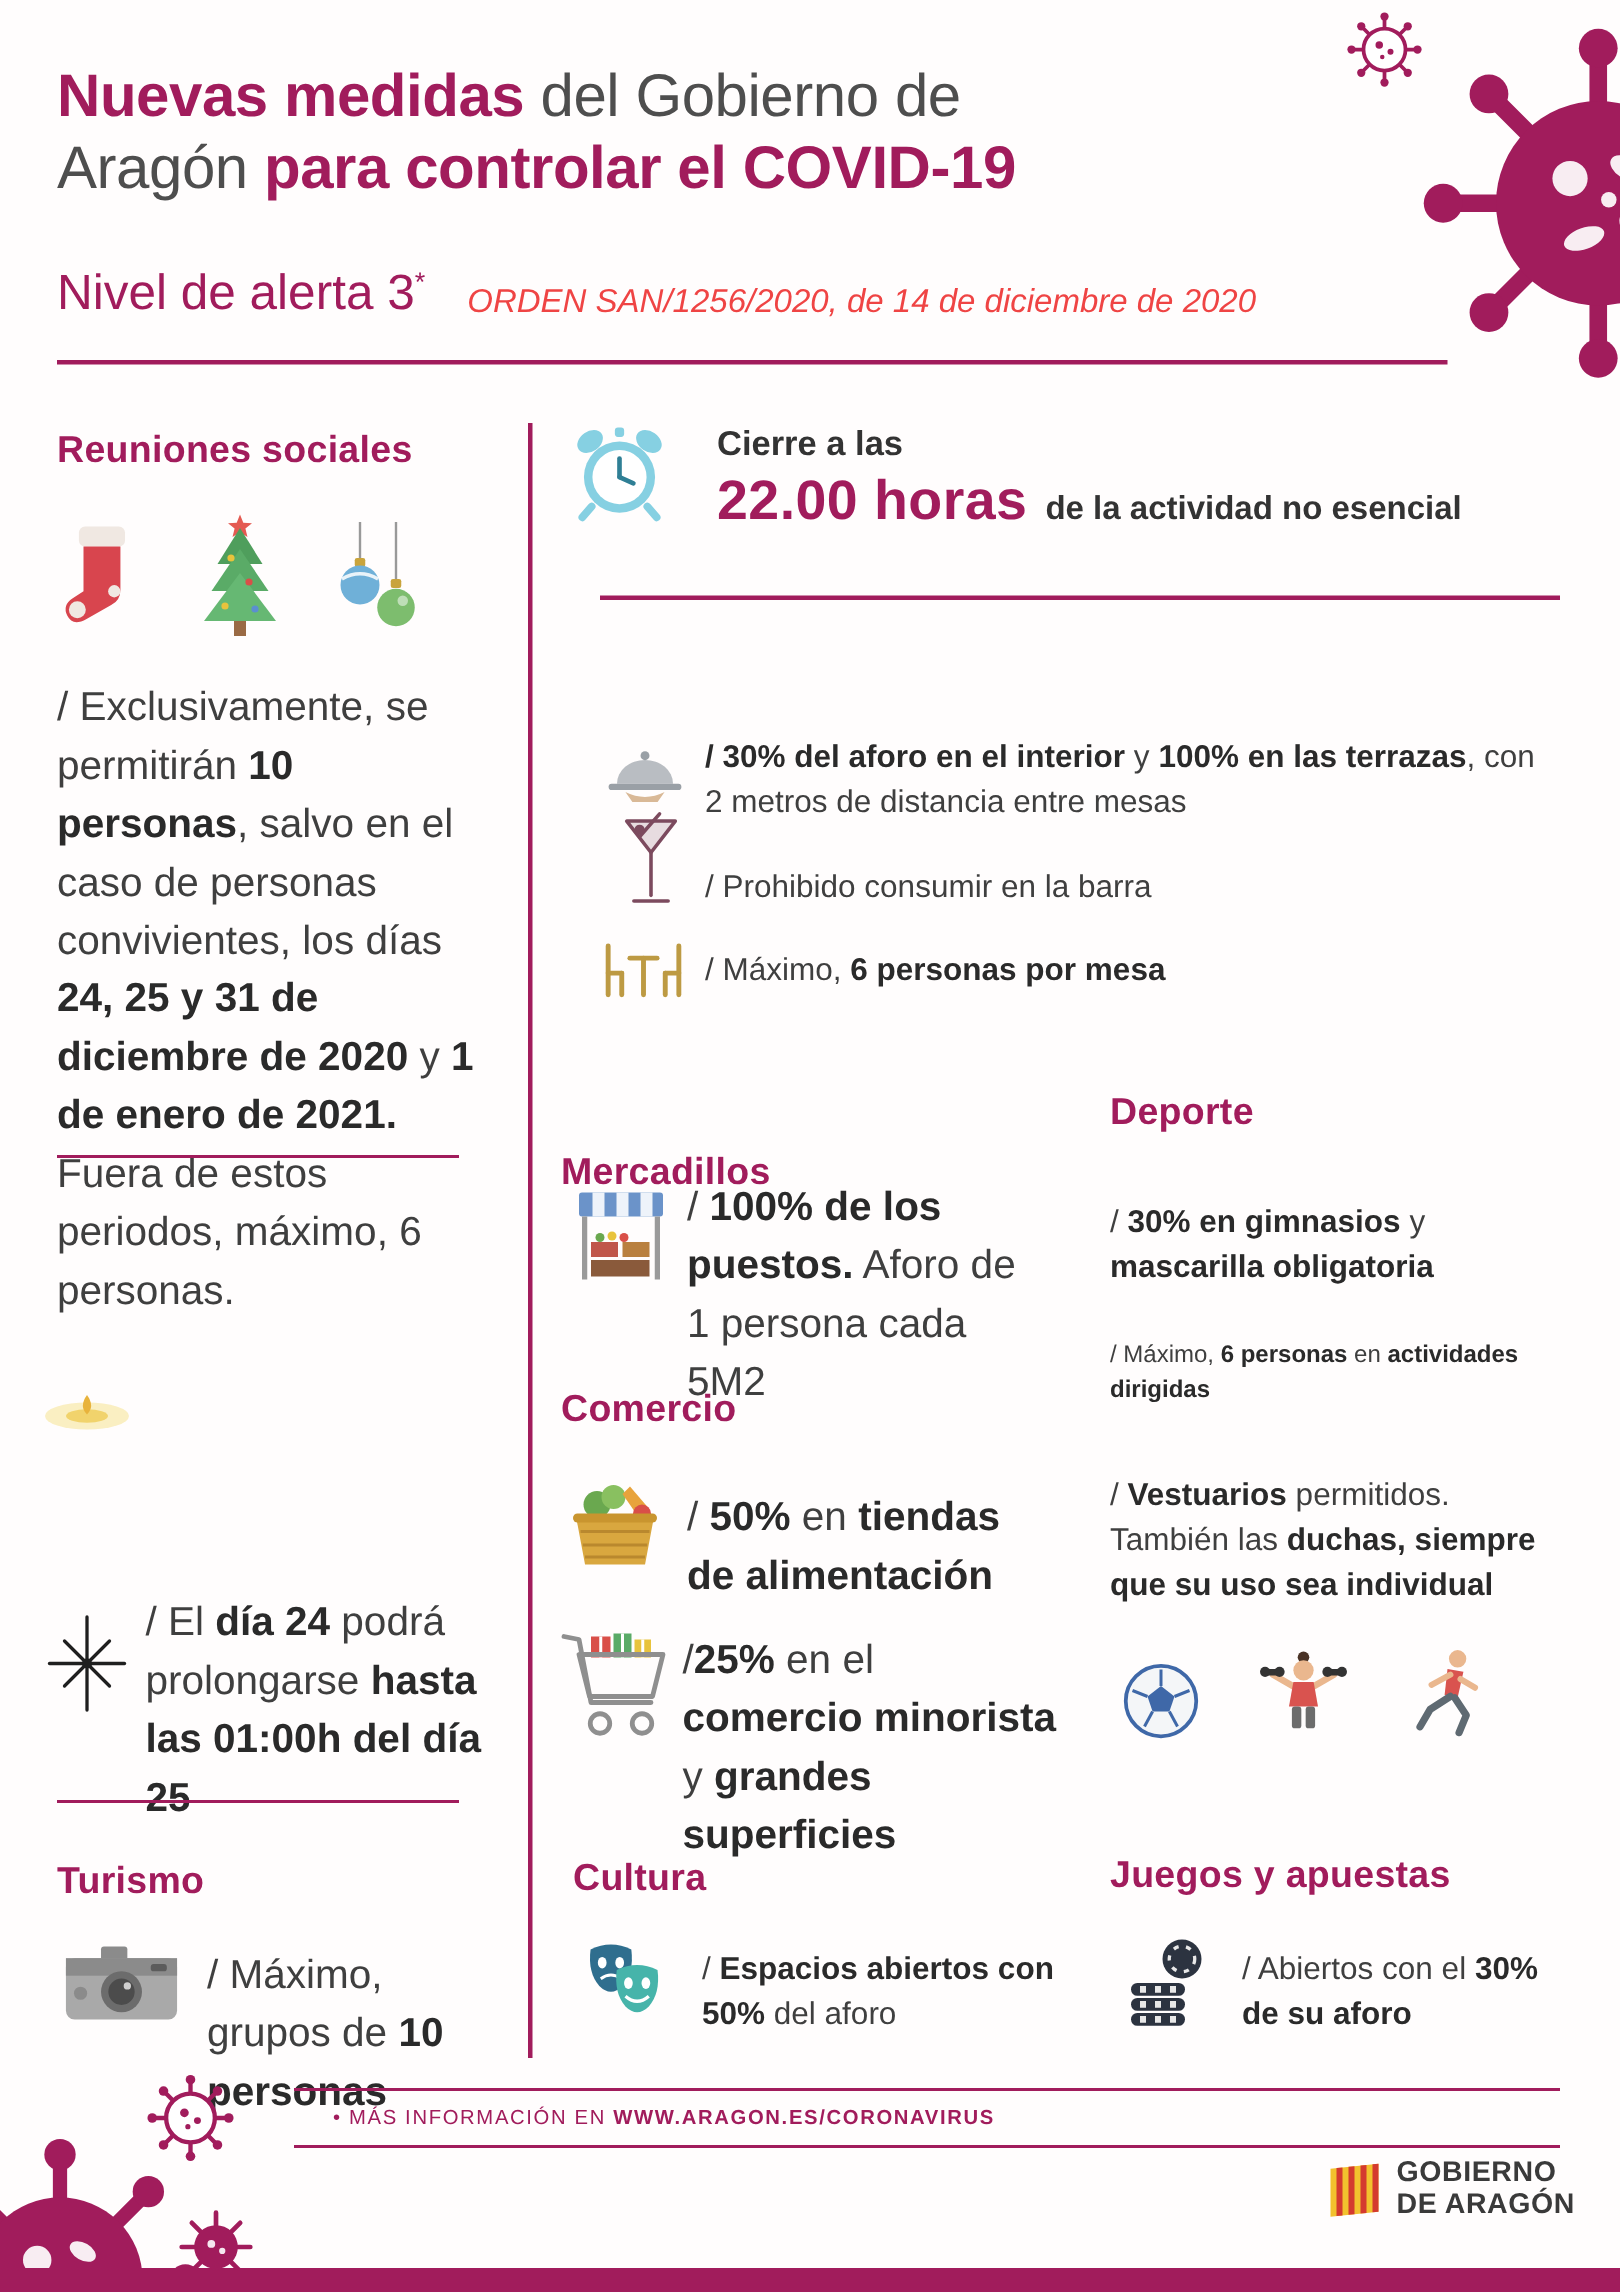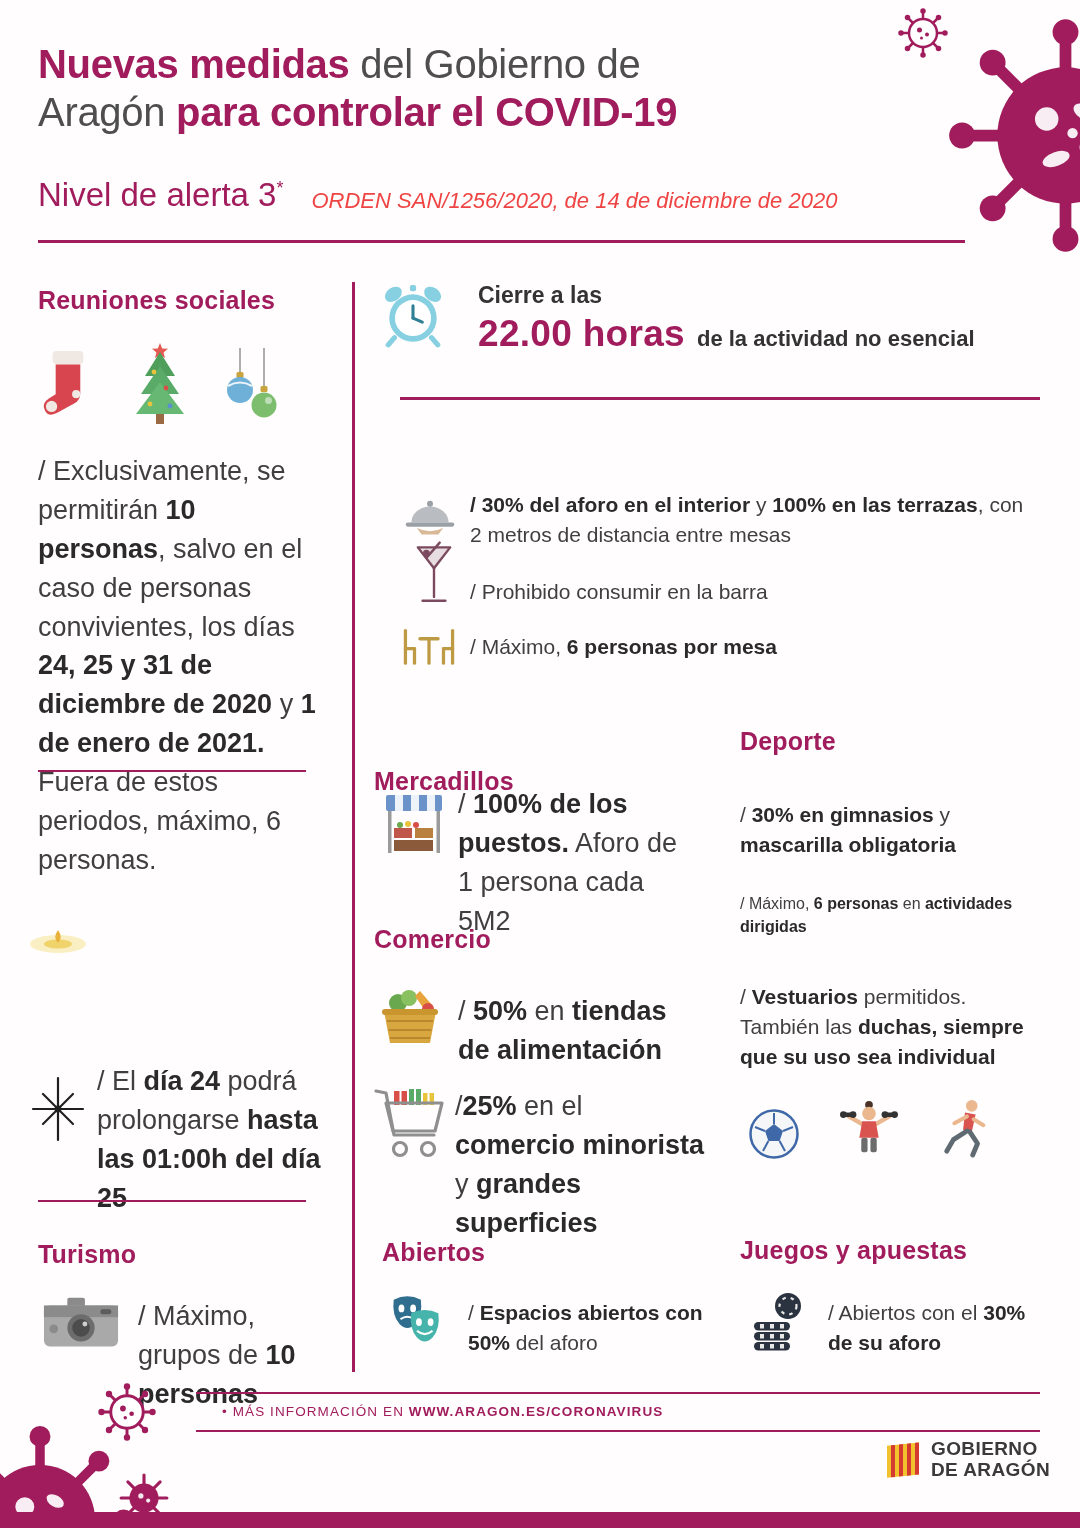--- a/index.html
+++ b/index.html
@@ -359,21 +359,21 @@
         <circle cx="35" cy="7" r="6" fill="#eab78e"></circle>
         <path d="M28 14 L39 16 L35 34 L26 32 Z" fill="#d9534f"></path>
         <line x1="30" y1="18" x2="17" y2="25" stroke="#eab78e" stroke-width="4.2" stroke-linecap="round"></line>
         <line x1="37" y1="21" x2="47" y2="27" stroke="#eab78e" stroke-width="4.2" stroke-linecap="round"></line>
         <path d="M30 33 L16 42 L9 54" stroke="#5f6a72" stroke-width="5" fill="none" stroke-linecap="round" stroke-linejoin="round"></path>
         <path d="M33 34 L41 46 L36 58" stroke="#5f6a72" stroke-width="5" fill="none" stroke-linecap="round" stroke-linejoin="round"></path>
       </svg>
     </span>
   </div>
 
-  <div class="abs section-title" style="left:382px;top:1238px;">Abiertos</div>
+  <div class="abs section-title" style="left:382px;top:1238px;">Cultura</div>
   <span class="abs" style="left:384px;top:1292px;">
     <svg width="66" height="64" viewBox="0 0 68 62">
       <path d="M10 6 Q24 -1 38 6 Q40 22 32 31 Q24 39 16 31 Q8 22 10 6 Z" fill="#2f6e8e"></path>
       <ellipse cx="18" cy="15" rx="3" ry="4" fill="#fff"></ellipse>
         <ellipse cx="30" cy="15" rx="3" ry="4" fill="#fff"></ellipse>
       <path d="M17 26 Q24 21 31 26" stroke="#fff" stroke-width="2" fill="none"></path>
       <path d="M28 20 Q42 13 56 20 Q58 36 50 45 Q42 53 34 45 Q26 36 28 20 Z" fill="#46b4aa"></path>
       <ellipse cx="36" cy="29" rx="3" ry="4" fill="#fff"></ellipse>
         <ellipse cx="48" cy="29" rx="3" ry="4" fill="#fff"></ellipse>
       <path d="M34 38 Q42 45 50 38" stroke="#fff" stroke-width="2.2" fill="none"></path>

